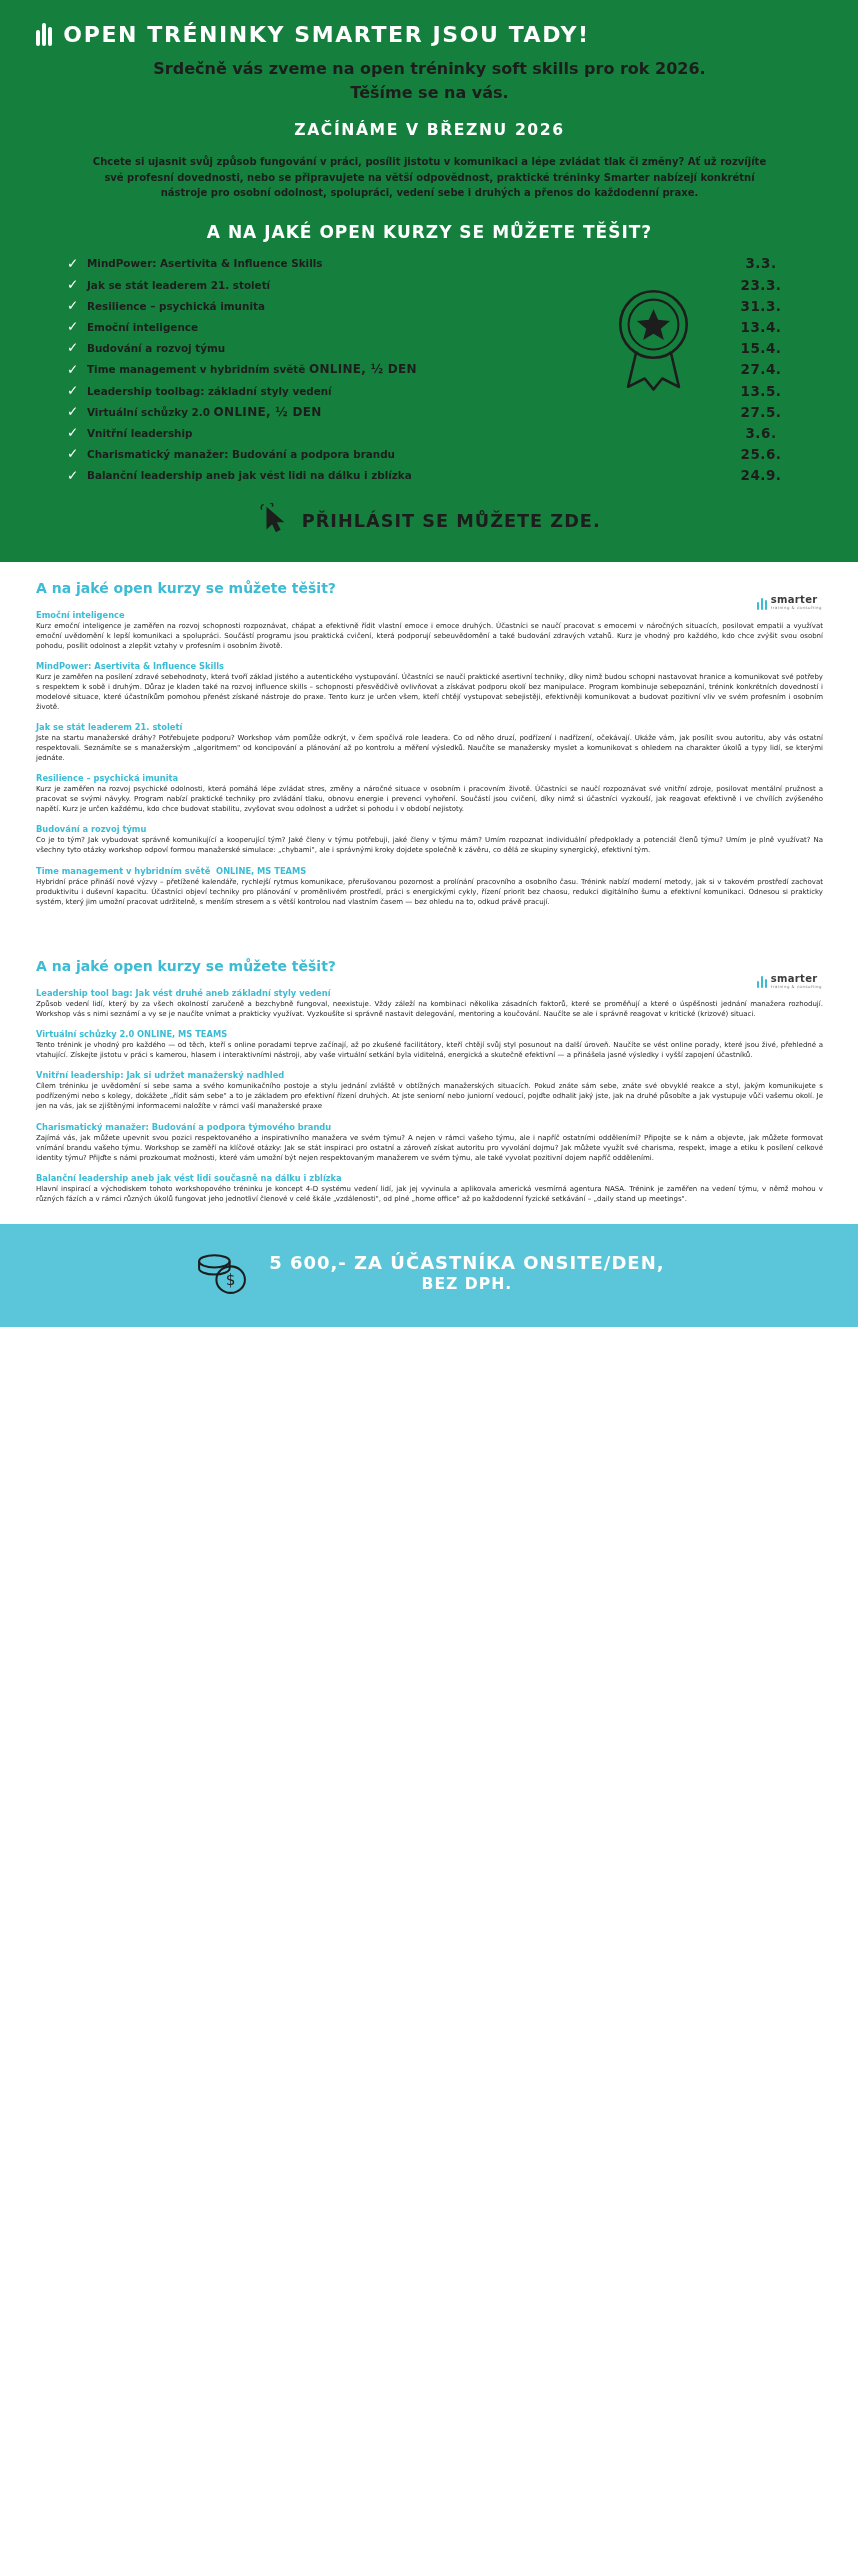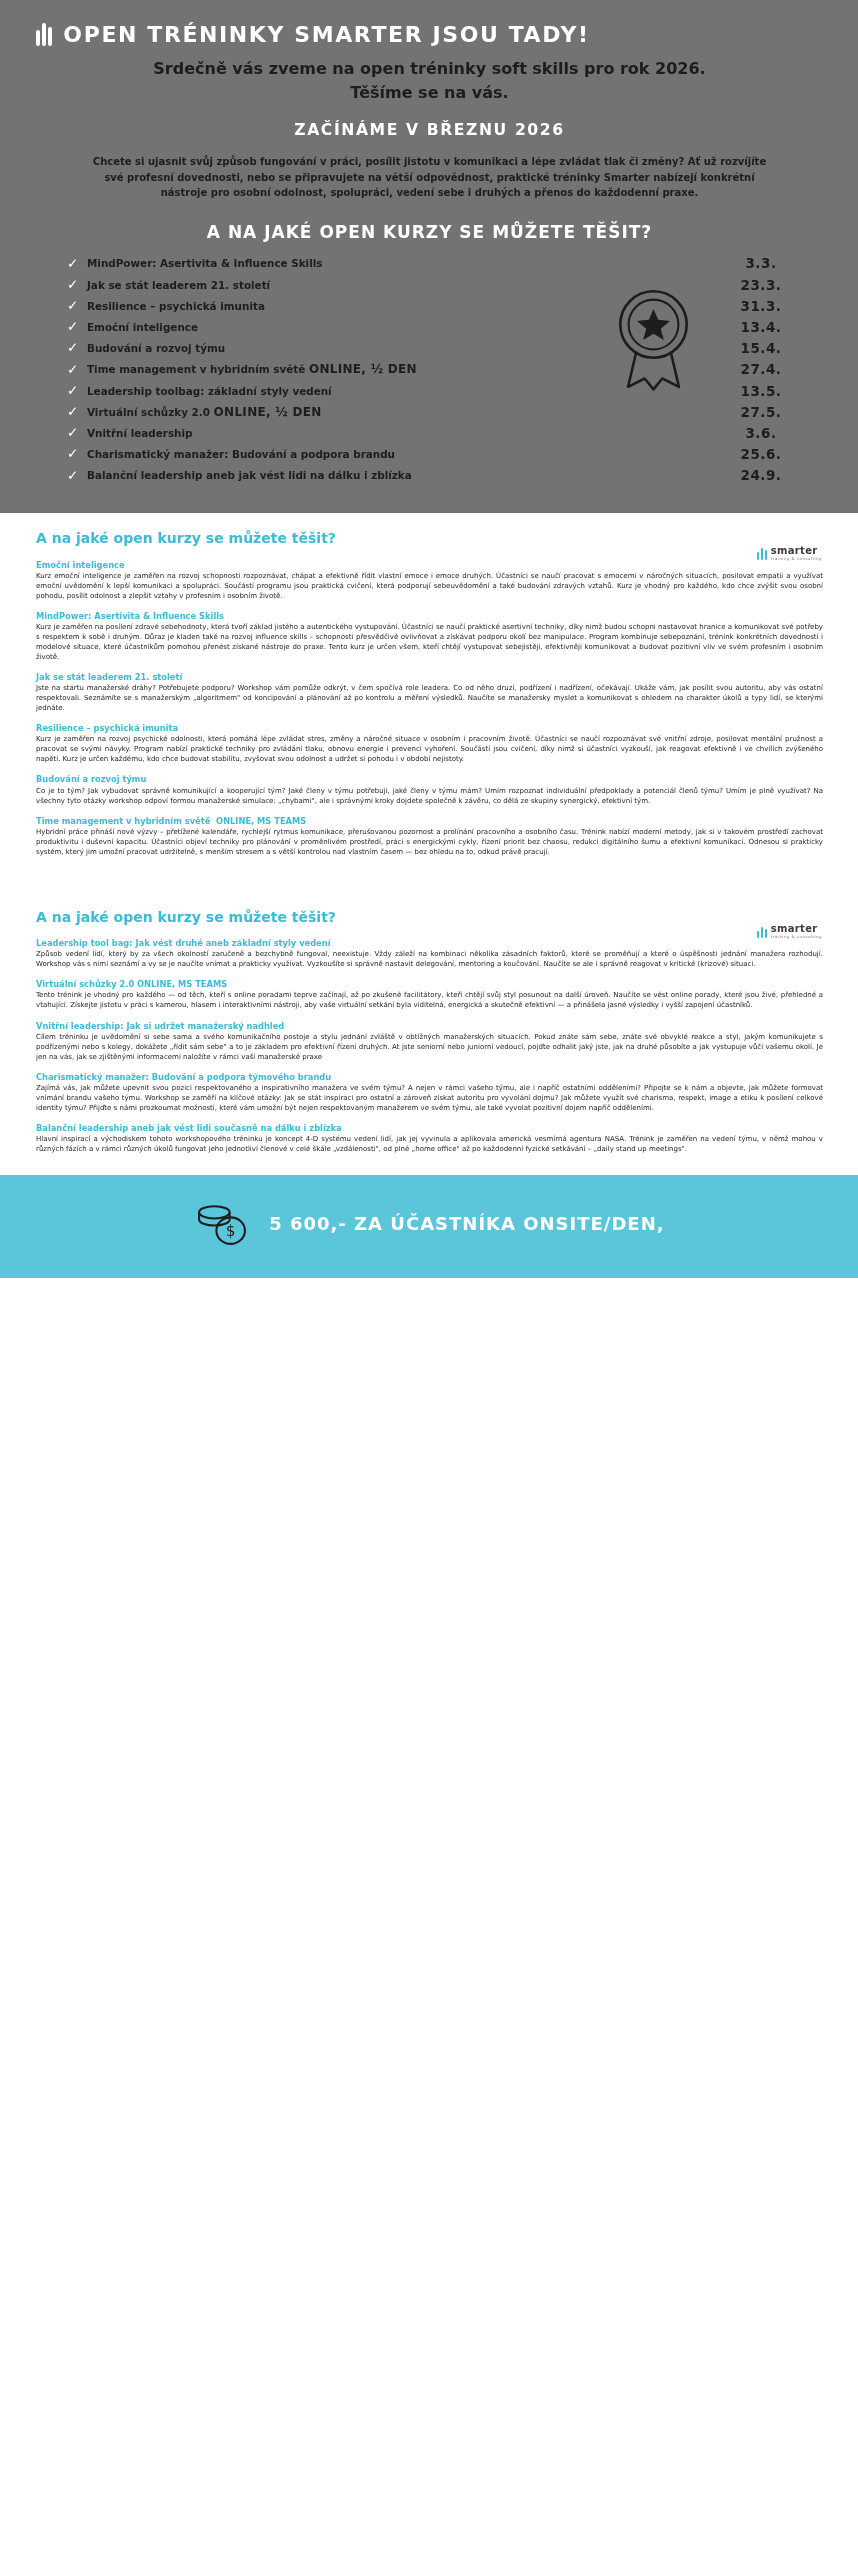--- a/index.html
+++ b/index.html
@@ -7,21 +7,21 @@
   body {
     width: 859px;
     background: #ffffff;
     font-family: "DejaVu Sans", sans-serif;
     color: #1a1a1a;
   }
   .page { width: 859px; margin: 0 auto; position: relative; }
 
   
   .hero {
-    background: #737373;
+    background: #15803d;
     padding: 21px 36px 24px 36px;
     position: relative;
   }
   .hero-title-row {
     display: flex;
     align-items: center;
     gap: 11.4px;
     margin-bottom: 9.3px;
   }
   .quote-mark {
@@ -288,20 +288,30 @@
 
     <div class="badge-wrap">
       <svg viewBox="0 0 190 210" width="99" height="109" aria-hidden="true">
         <circle cx="95" cy="80" r="64" fill="none" stroke="#1d1d1d" stroke-width="5"></circle>
         <circle cx="95" cy="80" r="48" fill="none" stroke="#1d1d1d" stroke-width="4"></circle>
         <polygon points="95,50 104,71 127,73 109,88 115,110 95,98 75,110 81,88 63,73 86,71" fill="#1d1d1d"></polygon>
         <path d="M62 132 L46 200 L78 184 L95 205 L112 184 L144 200 L128 132" fill="none" stroke="#1d1d1d" stroke-width="5" stroke-linejoin="round"></path>
       </svg>
     </div>
 
+    <div class="cta">
+      <span>
+        <svg viewBox="0 0 70 70" width="33" height="33" aria-hidden="true">
+          <path d="M18 8 L18 56 L30 45 L38 62 L48 57 L40 41 L56 41 Z" fill="#1d1d1d"></path>
+          <path d="M8 14 q-4 -8 4 -11" fill="none" stroke="#1d1d1d" stroke-width="3"></path>
+          <path d="M30 8 q4 -8 -4 -7" fill="none" stroke="#1d1d1d" stroke-width="3"></path>
+        </svg>
+      </span>
+      <span class="cta-text">PŘIHLÁSIT SE MŮŽETE ZDE.</span>
+    </div>
   </section>
 
   <section class="section">
     <div class="logo">
       <span class="bars">
           <i></i>
           <i></i>
           <i></i>
         </span>
       <span class="txt">
@@ -381,17 +391,18 @@
     <span class="coins">
       <svg viewBox="0 0 110 100" width="56" height="51" aria-hidden="true">
         <ellipse cx="40" cy="28" rx="30" ry="12" fill="none" stroke="#1d1d1d" stroke-width="4"></ellipse>
         <path d="M10 28 v14 a30 12 0 0 0 60 0 v-14" fill="none" stroke="#1d1d1d" stroke-width="4"></path>
         <ellipse cx="72" cy="64" rx="28" ry="26" fill="none" stroke="#1d1d1d" stroke-width="4"></ellipse>
         <text x="72" y="74" font-size="30" font-family="DejaVu Sans, sans-serif" text-anchor="middle" fill="#1d1d1d">$</text>
       </svg>
     </span>
     <div class="price-lines">
       <div class="price-l1">5 600,- ZA ÚČASTNÍKA ONSITE/DEN,</div>
+      <div class="price-l3">BEZ DPH.</div>
     </div>
   </section>
 
 </div>
 
 
 </body></html>

